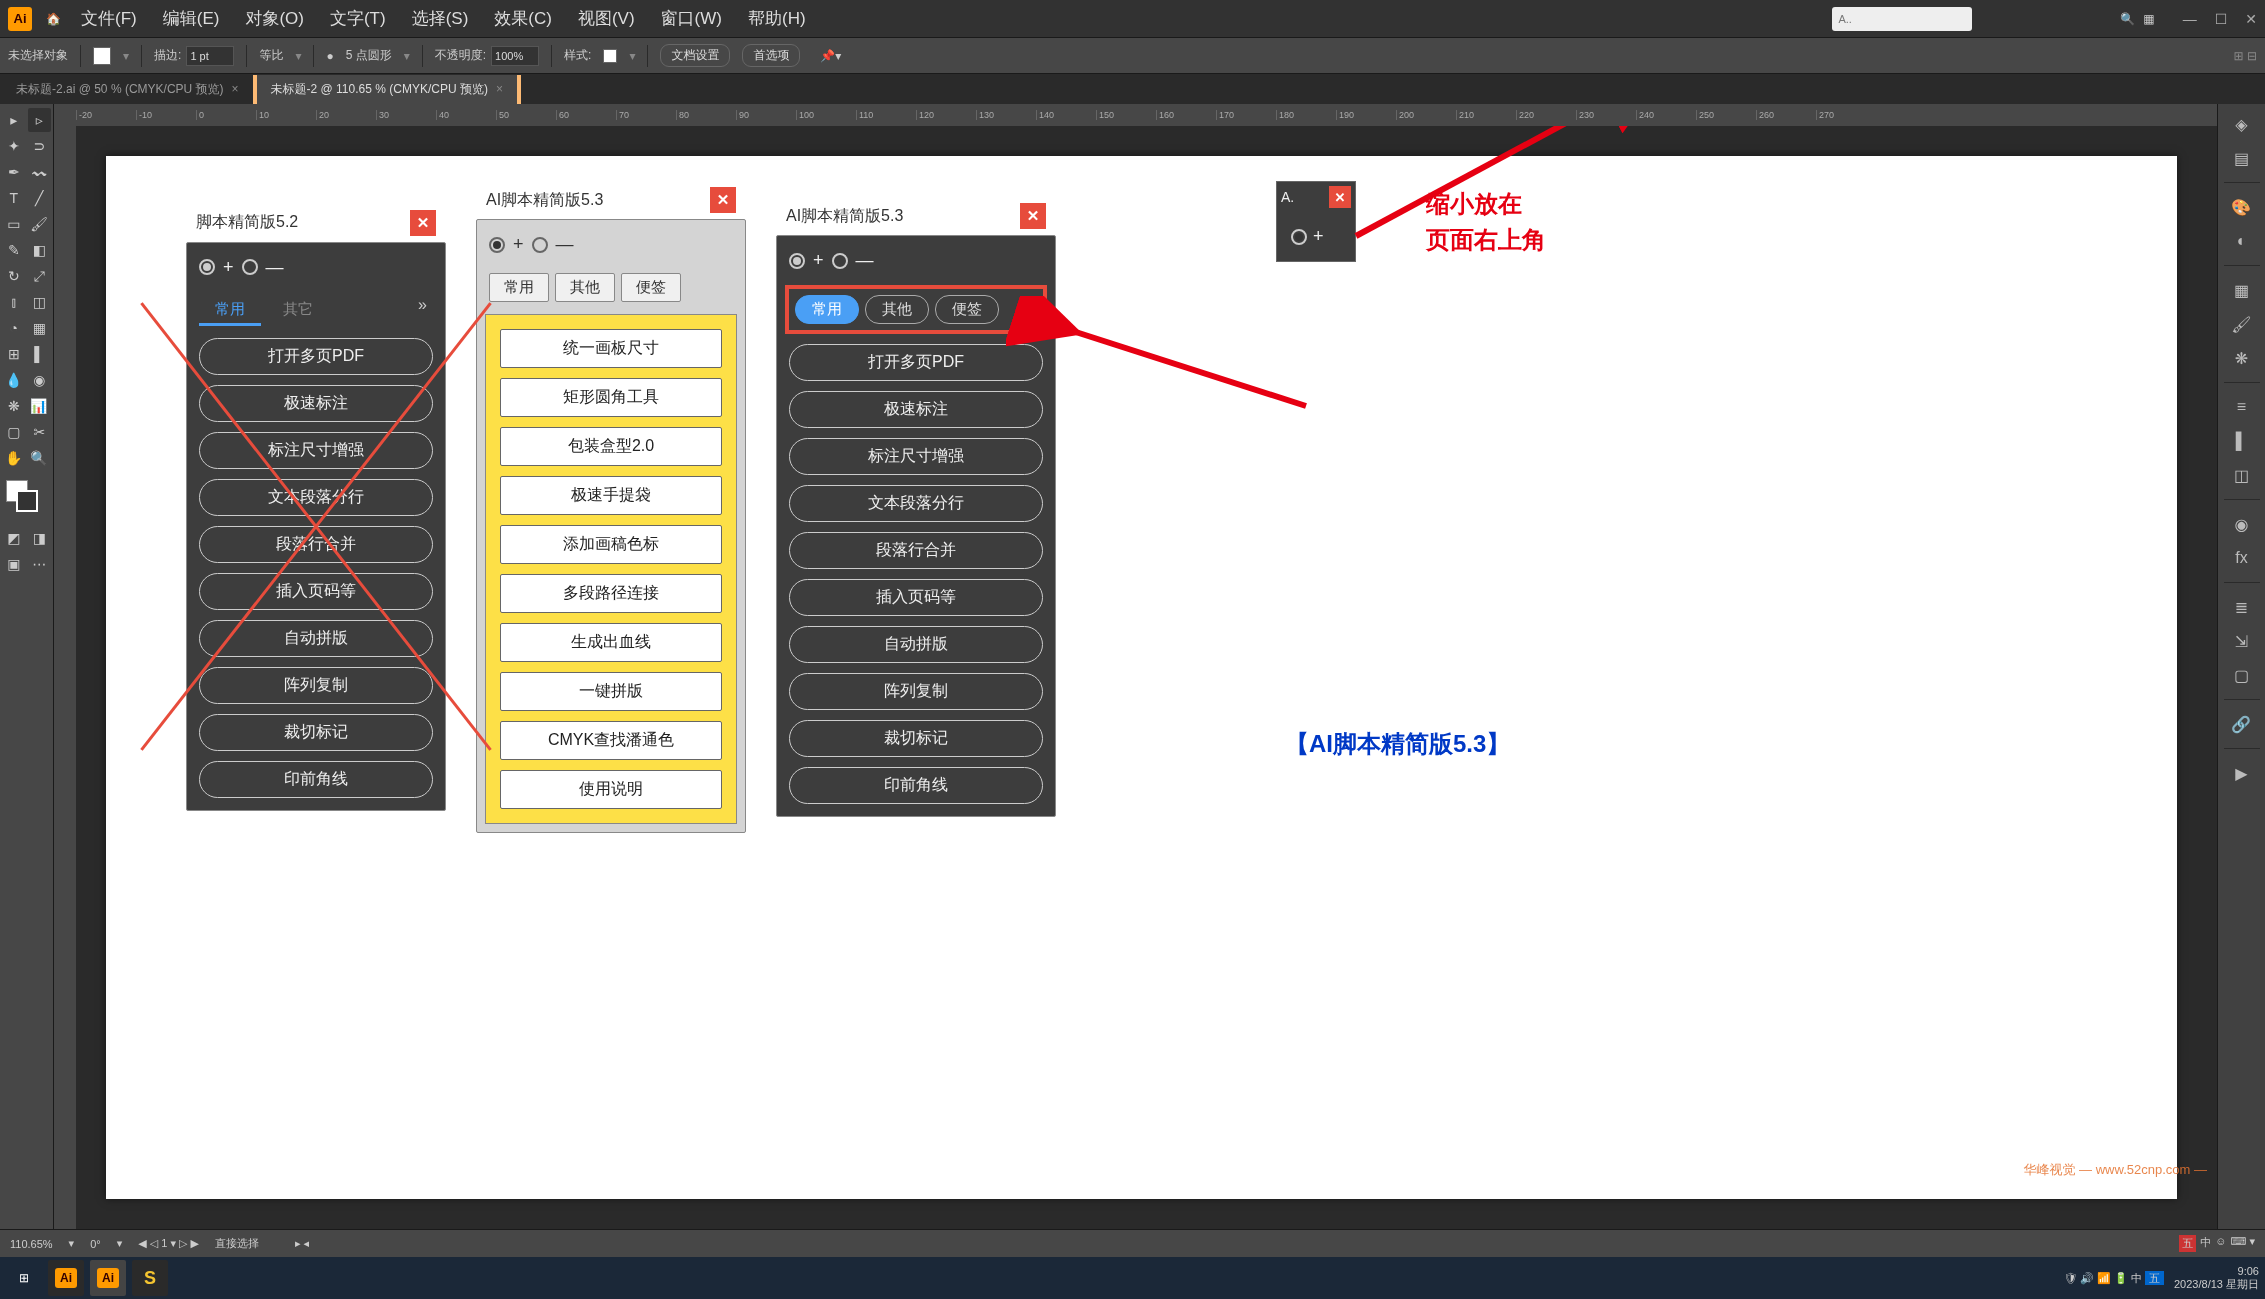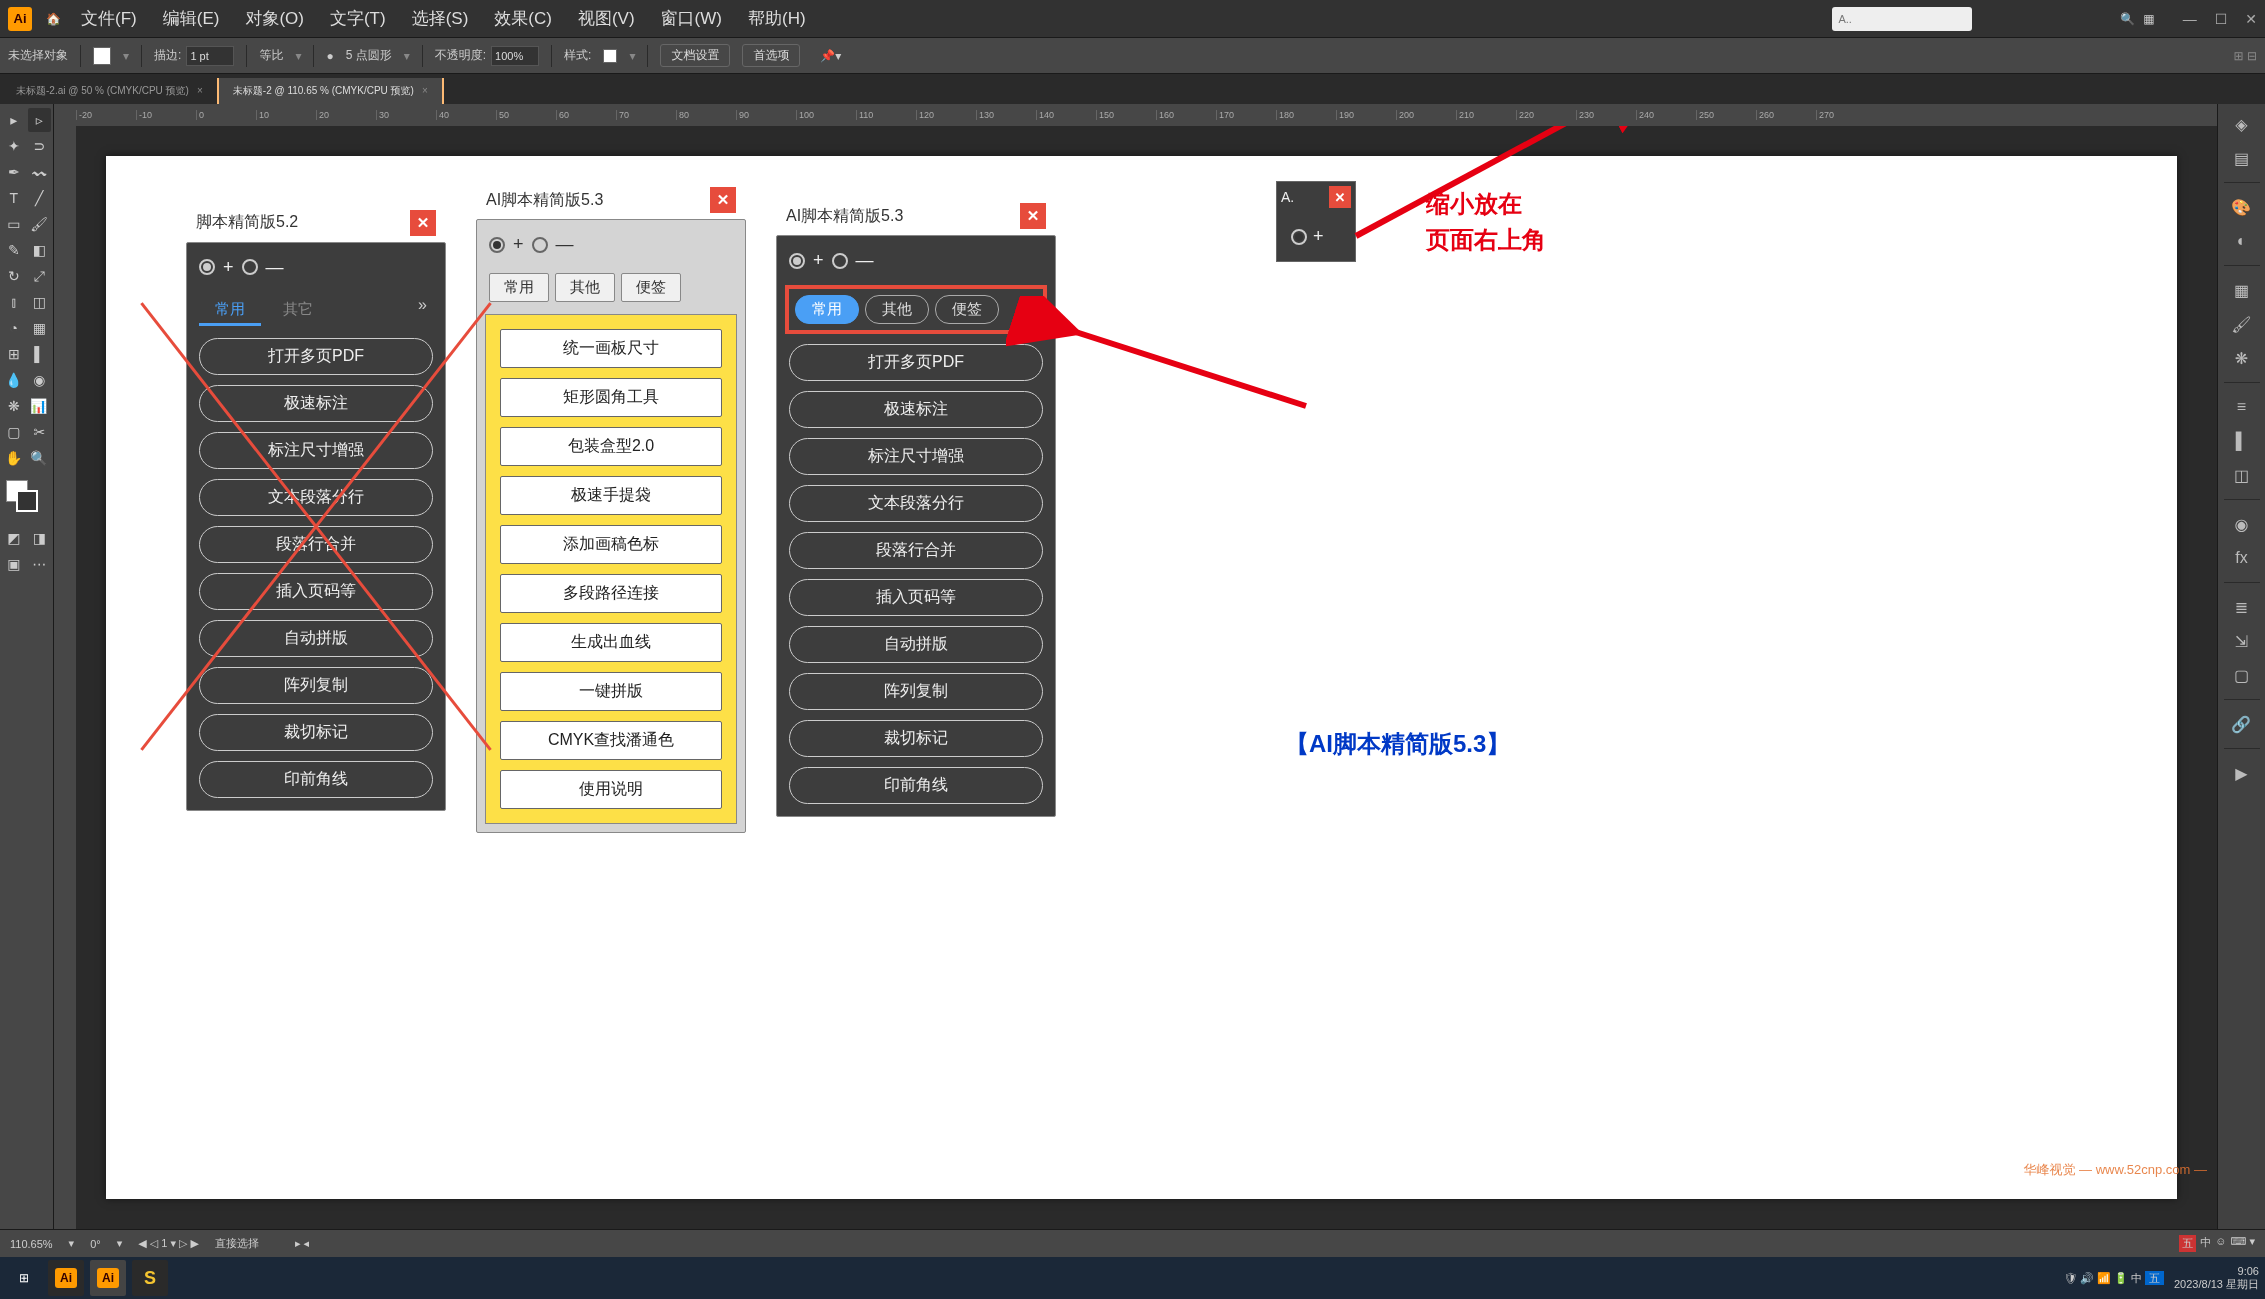--- a/index.html
+++ b/index.html
@@ -11,23 +11,23 @@
 .menus span{color:#ddd}
 .app-right{margin-left:auto;display:flex;align-items:center;gap:8px}
 .search-box{width:140px;height:24px;background:#eee;border-radius:3px;display:flex;align-items:center;padding:0 6px;color:#777;font-size:11px}
 .win-btns{display:flex;gap:18px;margin-left:20px;color:#aaa;font-size:14px}
 .opt-bar{height:36px;background:#474747;display:flex;align-items:center;padding:0 8px;gap:12px;border-bottom:1px solid #1a1a1a;font-size:12px}
 .swatch{width:18px;height:18px;background:#fff;border:1px solid #666}
 .swatch.sm{width:14px;height:14px}
 .opt-sep{width:1px;height:22px;background:#2a2a2a}
 .field{display:flex;align-items:center;gap:5px}
 .field input{width:48px;height:20px;background:#333;border:1px solid #555;color:#ddd;padding:0 3px;font-size:11px}
-.btn-sm{padding:2px 10px;background:#474747;border:1px solid #666;color:#ddd;border-radius:3px;font-size:12px}
+.btn-sm{padding:2px 10px;background:#474747;border:1px solid #666;color:#ddd;border-radius:9px;font-size:12px}
 .tabs{height:30px;background:#2a2a2a;display:flex;align-items:flex-end;padding-left:2px}
-.tab{padding:6px 14px;font-size:10px;color:#999;border-right:2px solid #fdba74}
+.tab{padding:6px 14px;font-size:12px;color:#999;border-right:4px solid #fdba74}
 .tab.active{background:#474747;color:#ddd}
 .tab .x{margin-left:8px;color:#888}
 .main{display:flex;height:calc(100% - 104px - 28px - 42px)}
 .toolbox{width:54px;background:#474747;border-right:1px solid #1a1a1a;display:flex;flex-direction:column;padding:4px 2px;gap:2px}
 .tool-row{display:flex;gap:2px}
 .tool{width:24px;height:24px;display:flex;align-items:center;justify-content:center;color:#ccc;font-size:14px;border-radius:2px}
 .tool.sel{background:#333}
 .colorbox{margin-top:8px;position:relative;height:36px}
 .fillsw{width:22px;height:22px;background:#fff;border:1px solid #888;position:absolute;top:0;left:4px}
 .strokesw{width:22px;height:22px;background:#333;border:2px solid #fff;position:absolute;top:10px;left:14px}

